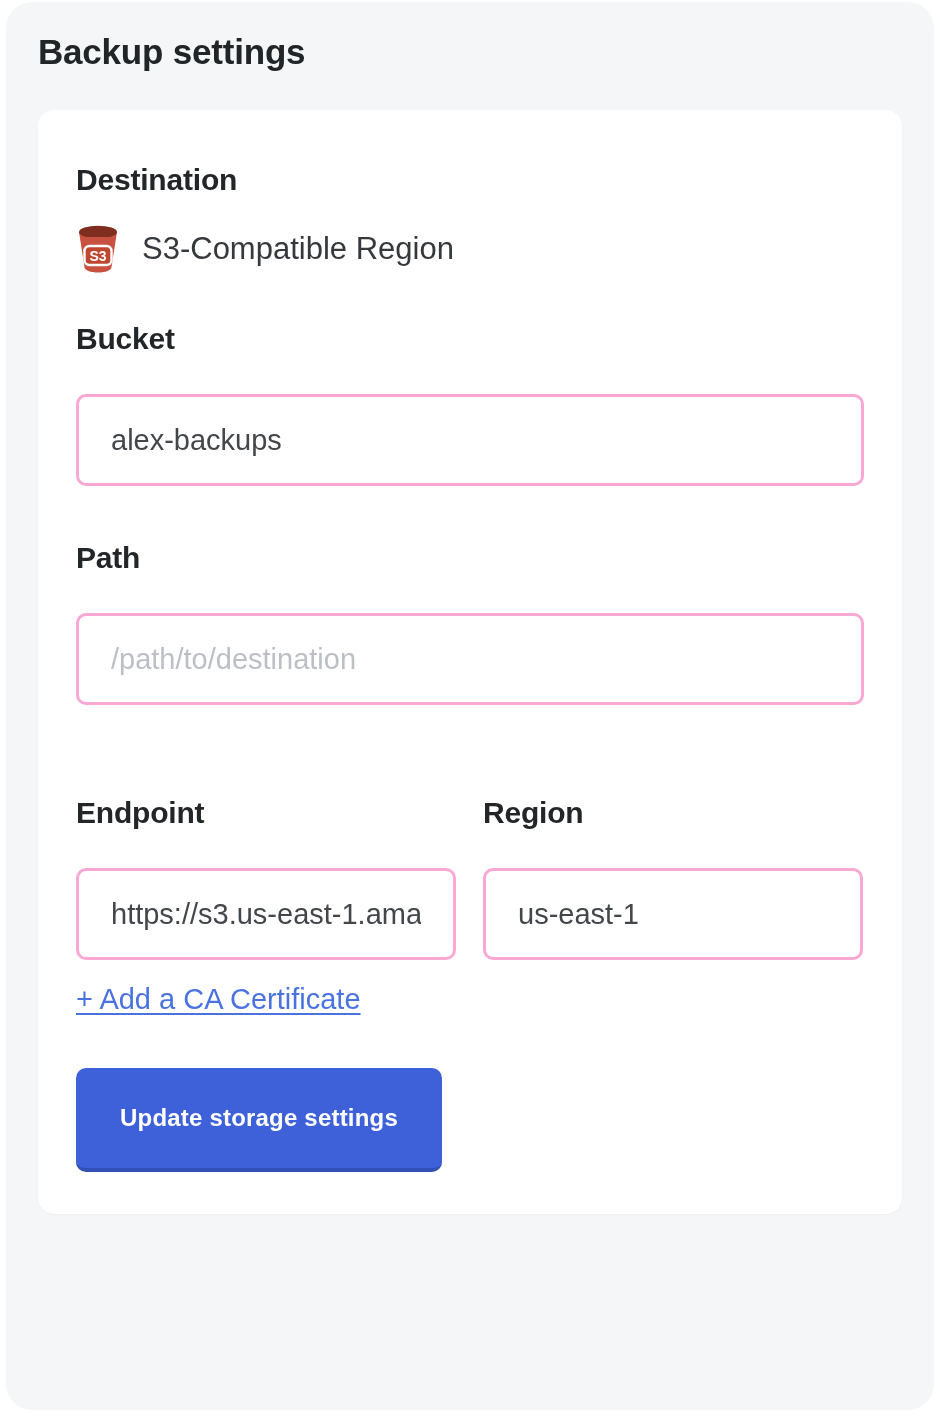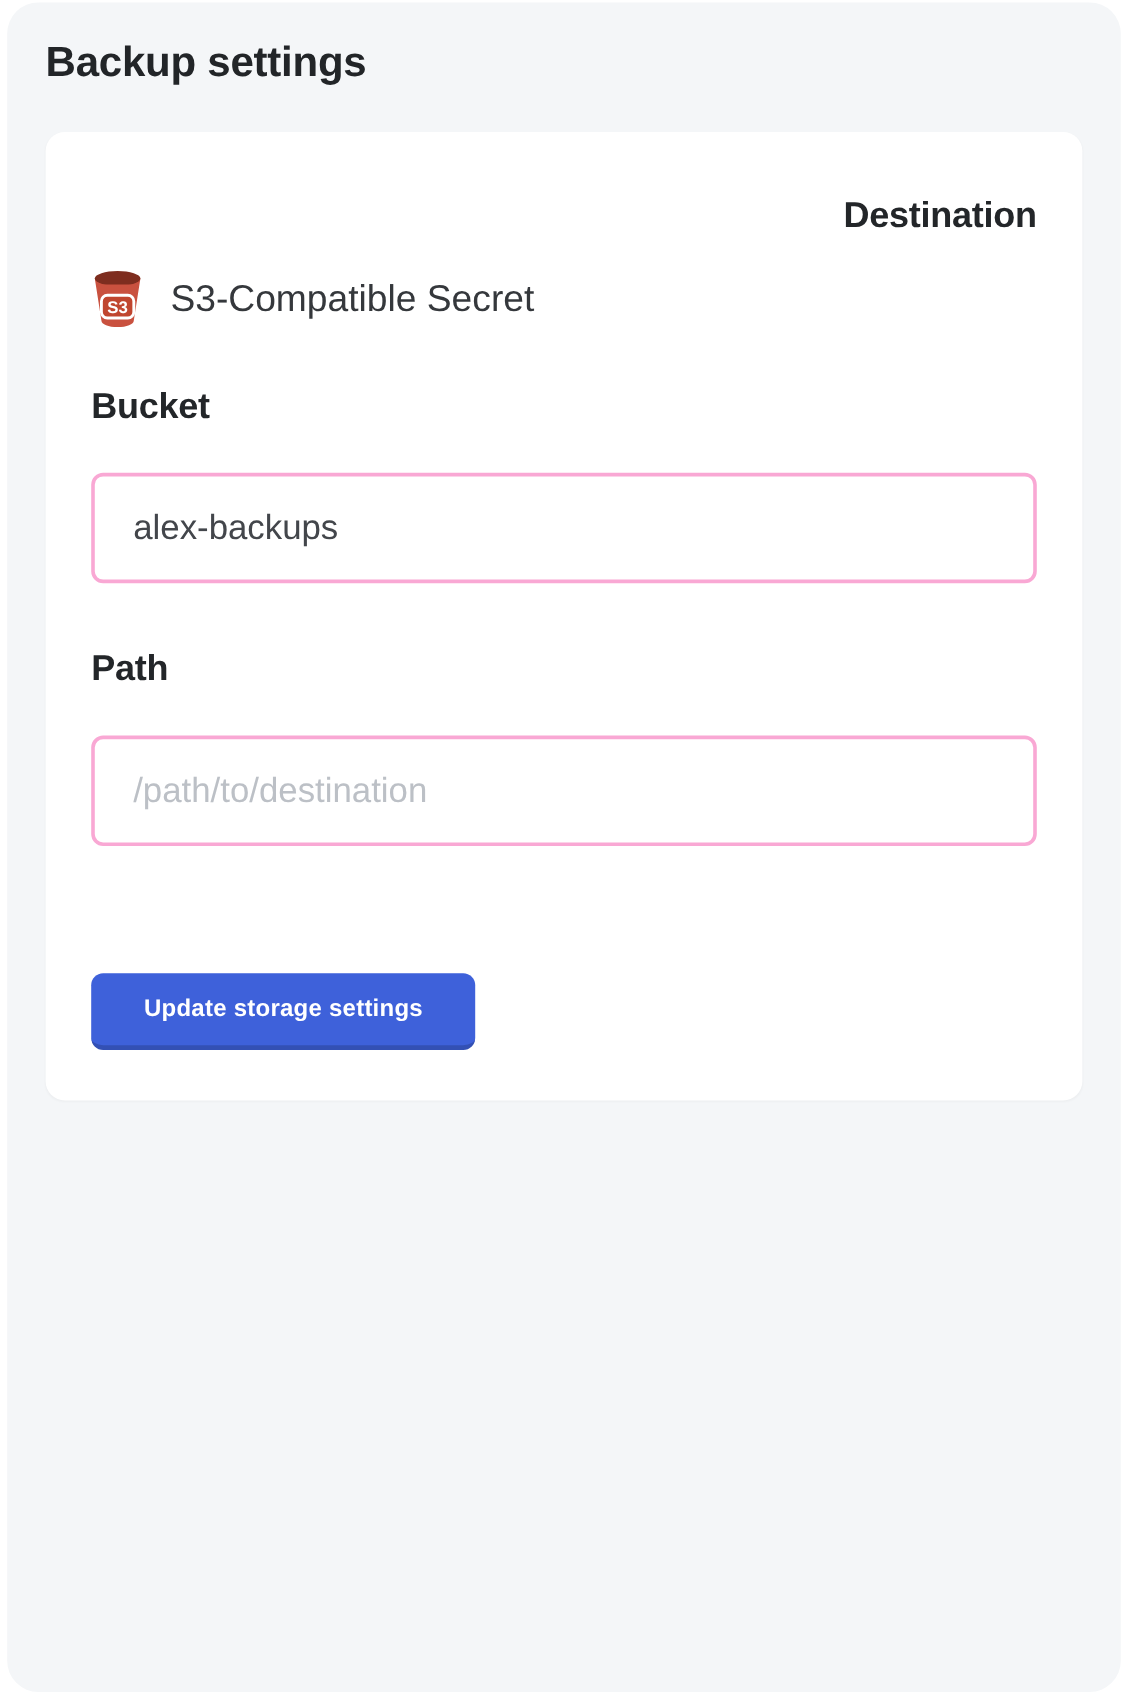--- a/index.html
+++ b/index.html
@@ -12,21 +12,21 @@
     font-size: 35px; font-weight: 700; color: #222528; letter-spacing: -0.2px;
     line-height: 40px; margin-bottom: 38px;
   }
   .card {
     width: 864px; background: #ffffff; border-radius: 16px;
     padding: 52px 38px 42px 38px;
     box-shadow: 0 1px 2px rgba(20,24,28,0.03);
   }
   .section-label {
     font-size: 30px; font-weight: 700; color: #232629; letter-spacing: -0.2px;
-    line-height: 35px; margin-bottom: 28px; text-align: right;
+    line-height: 35px; margin-bottom: 28px;
   }
   .destination-row { display: flex; align-items: flex-start; margin-bottom: 48px; }
   .s3-icon { width: 44px; height: 48px; flex: 0 0 auto; }
   .destination-value { font-size: 31px; color: #35383c; margin-left: 22px; line-height: 48px; }
   .field { margin-bottom: 54px; }
   .field-label {
     display: block; font-size: 30px; font-weight: 700; color: #232629;
     letter-spacing: -0.2px; line-height: 35px; margin-bottom: 38px; margin-top: 36px;
   }
   .text-input {
@@ -43,24 +43,24 @@
     position: absolute; right: 12px; top: 50%; transform: translateY(-50%);
     width: 52px; height: 52px; border: none; background: transparent; cursor: pointer;
     display: flex; align-items: center; justify-content: center; padding: 0;
   }
   .ca-link {
     display: inline-block; margin-top: 22px;
     font-size: 29px; color: #4a72e0; text-decoration: underline;
     text-underline-offset: 4px; line-height: 34px;
   }
   .submit-btn {
-    margin-top: 52px; height: 64px; padding: 0 44px;
+    margin-top: 52px; height: 104px; padding: 0 44px;
     background: #3e61da; border: none; border-bottom: 4px solid #3350b4;
     border-radius: 10px; cursor: pointer;
-    font-family: "Liberation Sans", sans-serif; font-size: 20px; font-weight: 700;
+    font-family: "Liberation Sans", sans-serif; font-size: 24px; font-weight: 700;
     color: #ffffff; letter-spacing: 0.2px;
   }
 </style>
 </head>
 <body>
 
 <div class="page">
 
   <h1 class="page-title">Backup settings</h1>
 
@@ -69,31 +69,42 @@
     <h2 class="section-label">Destination</h2>
 
     <div class="destination-row">
       <svg class="s3-icon" viewBox="0 0 44 48" aria-hidden="true">
         <path d="M3,7 L41,7 L35.5,42 C35.5,45.3 29.5,47.5 22,47.5 C14.5,47.5 8.5,45.3 8.5,42 Z" fill="#c9513f"></path>
         <ellipse cx="22" cy="7" rx="19" ry="6.2" fill="#7e2d1f"></ellipse>
         <path d="M5.5,12 L38.5,12 L36,30 L8,30 Z" fill="#c9513f"></path>
         <rect x="8.5" y="21" width="27" height="19" rx="5" fill="#c0462f" stroke="#ffffff" stroke-width="2.4"></rect>
         <text x="22" y="36" text-anchor="middle" font-family="Liberation Sans, sans-serif" font-size="14" font-weight="700" fill="#ffffff">S3</text>
       </svg>
-      <span class="destination-value">S3-Compatible Secret</span>
+      <span class="destination-value">S3-Compatible Region</span>
     </div>
 
     <div class="field">
       <label class="field-label">Bucket</label>
       <input class="text-input" type="text" value="alex-backups" style="">
     </div>
 
     <div class="field">
       <label class="field-label">Path</label>
       <input class="text-input" type="text" placeholder="/path/to/destination" style="">
     </div>
 
 
+    <div class="two-col" style="margin-bottom:0;">
+      <div>
+        <label class="field-label">Endpoint</label>
+        <input class="text-input" type="text" value="https://s3.us-east-1.ama" style="">
+        <a href="#" class="ca-link">+ Add a CA Certificate</a>
+      </div>
+      <div>
+        <label class="field-label">Region</label>
+        <input class="text-input" type="text" value="us-east-1" style="">
+      </div>
+    </div>
 
     <button class="submit-btn" type="button">Update storage settings</button>
 
   </div>
 </div>
 
 </body></html>

